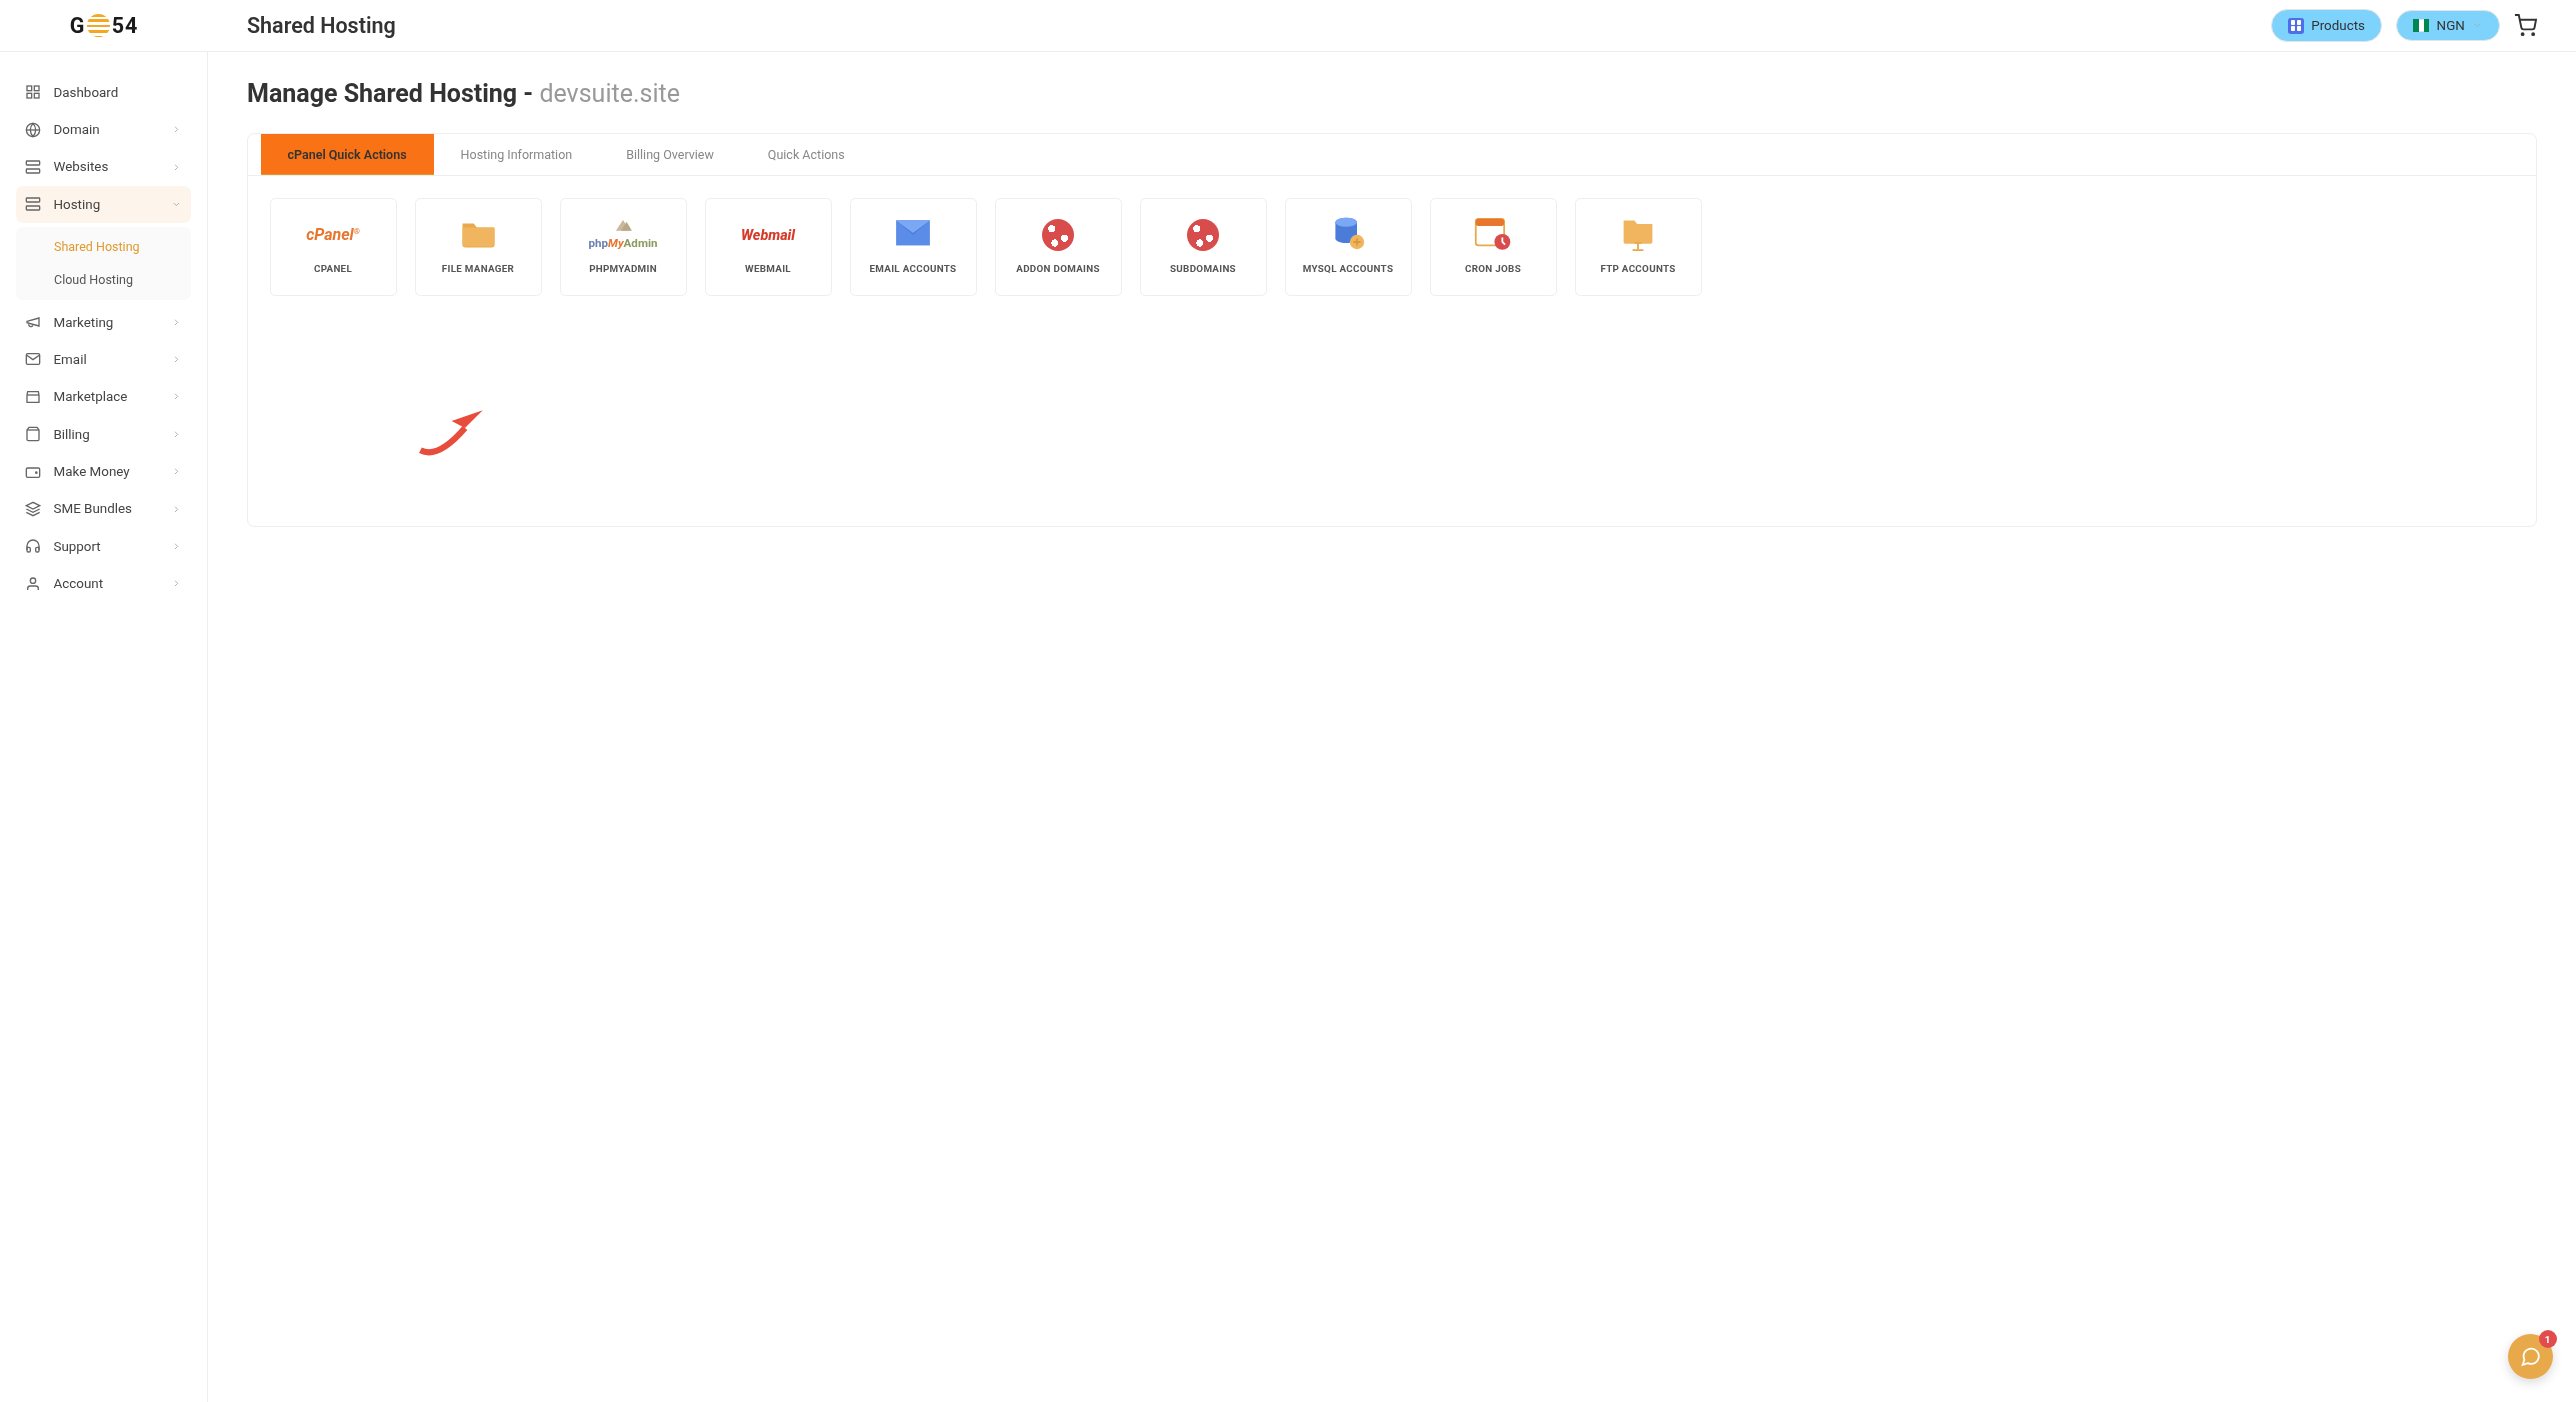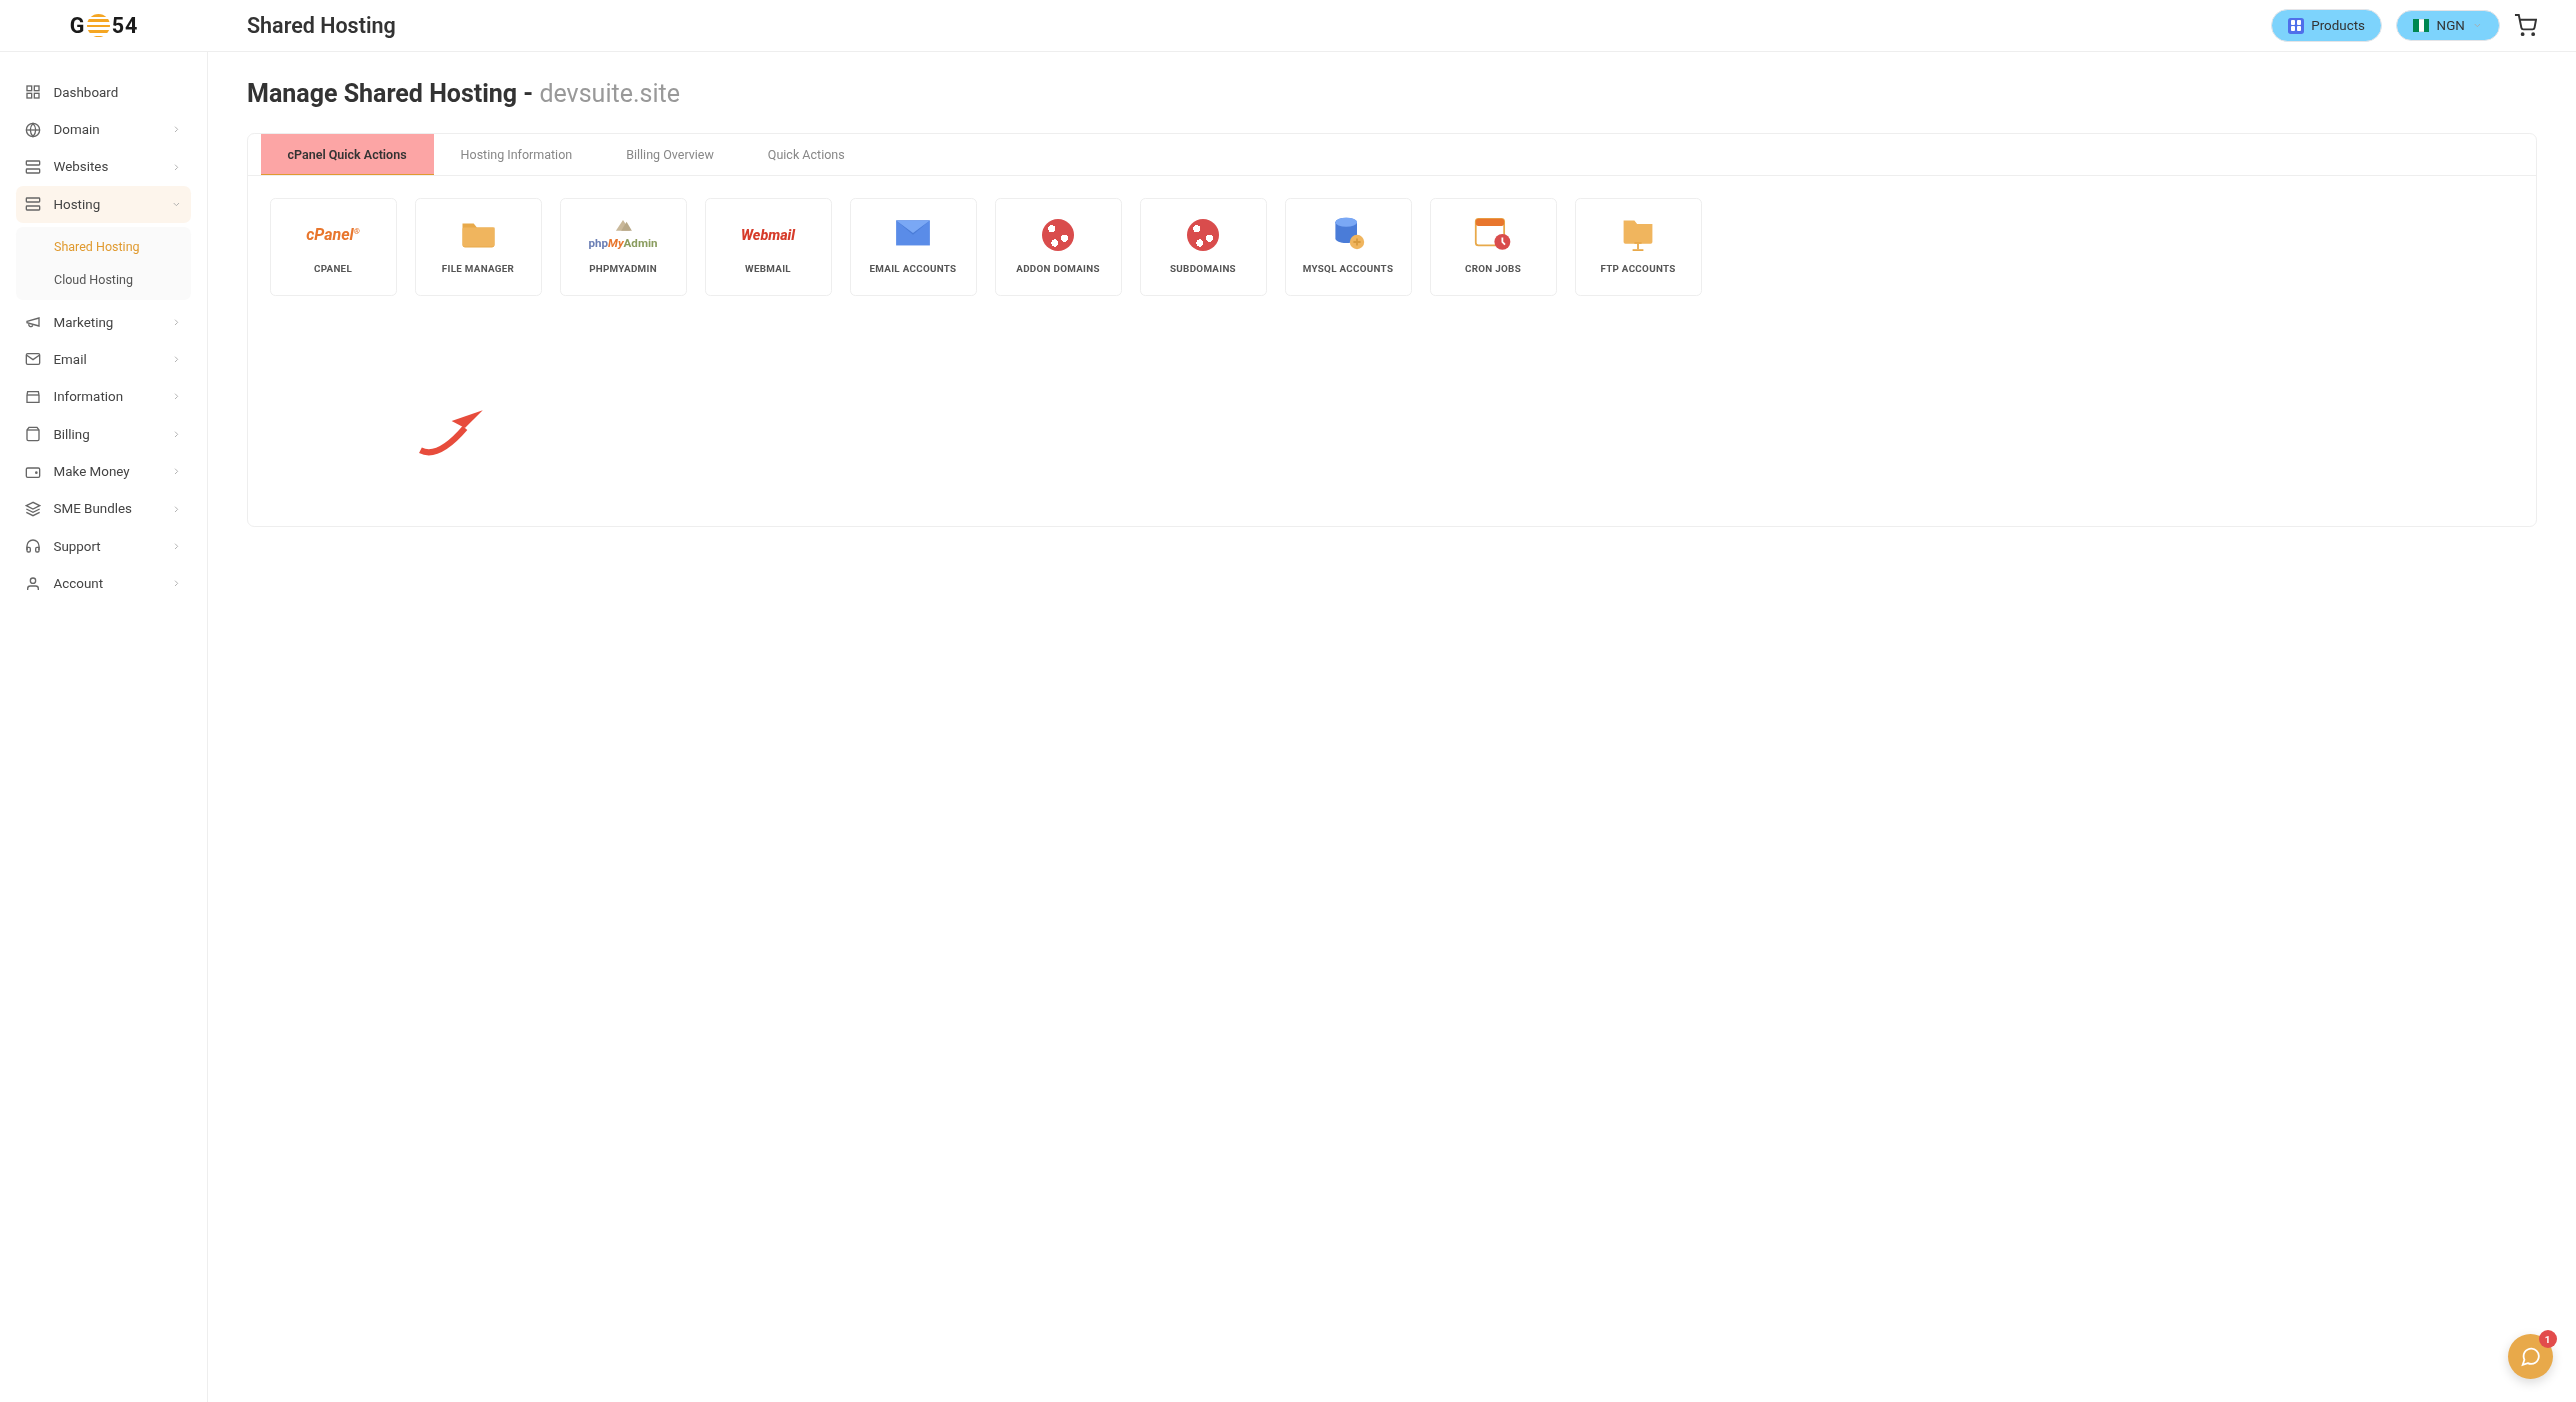--- a/index.html
+++ b/index.html
@@ -35,21 +35,21 @@
 .main { flex: 1; padding: 27px 39px; }
 .breadcrumb { font-size: 12.5px; color: #888; margin-bottom: 19.7px; }
 .breadcrumb .sep { margin: 0 5.4px; }
 .breadcrumb .current { color: #333; }
 .page-title { font-size: 25px; font-weight: 700; margin-bottom: 25px; }
 .page-title .domain { color: #999; font-weight: 400; }
 
 .panel { border: 0.9px solid #eee; border-radius: 7.2px; background: #fff; min-height: 394px; }
 .tabs { display: flex; border-bottom: 0.9px solid #eee; padding: 0 12.5px; }
 .tab { padding: 12.5px 27px; font-size: 12.5px; color: #888; cursor: pointer; border-bottom: 1.8px solid transparent; }
-.tab.active { color: #333; font-weight: 600; border-bottom-color: #e09a2f; background: #fca5a5; }
+.tab.active { color: #333; font-weight: 600; border-bottom-color: #e09a2f; background: #f97316; }
 
 .cards { display: flex; flex-wrap: wrap; gap: 18px; padding: 21.5px; }
 .card { width: 127px; height: 98px; border: 0.9px solid #eee; border-radius: 5.4px; display: flex; flex-direction: column; align-items: center; justify-content: center; gap: 12.5px; cursor: pointer; }
 .card-icon { width: 41px; height: 32px; display: flex; align-items: center; justify-content: center; }
 .card-label { font-size: 9.8px; font-weight: 700; letter-spacing: 0.3px; color: #555; text-align: center; }
 
 .cpanel-text { font-style: italic; font-size: 16px; font-weight: 700; color: #e8762d; }
 .cpanel-text sup { font-size: 8px; }
 .folder-icon svg { width: 39px; height: 32px; }
 .webmail-text { font-style: italic; font-size: 14.3px; font-weight: 800; color: #d63b2a; }
@@ -193,21 +193,21 @@
             <polyline points="9 18 15 12 9 6" fill="none" stroke="currentColor" stroke-width="2"></polyline>
           </svg>
         </div>
         <div class="nav-item expandable">
           <div class="nav-item-left">
             <svg class="nav-icon" viewBox="0 0 24 24" fill="none" stroke="currentColor" stroke-width="2">
               <path d="M3 9l1-5h16l1 5"></path>
               <path d="M3 9v11h18V9"></path>
               <path d="M3 9h18"></path>
             </svg>
-            <span>Information</span>
+            <span>Marketplace</span>
           </div>
           <svg class="chevron" viewBox="0 0 24 24">
             <polyline points="9 18 15 12 9 6" fill="none" stroke="currentColor" stroke-width="2"></polyline>
           </svg>
         </div>
         <div class="nav-item expandable">
           <div class="nav-item-left">
             <svg class="nav-icon" viewBox="0 0 24 24" fill="none" stroke="currentColor" stroke-width="2">
               <path d="M6 2L3 6v14a2 2 0 0 0 2 2h14a2 2 0 0 0 2-2V6l-3-4z"></path>
               <line x1="3" y1="6" x2="21" y2="6"></line>

